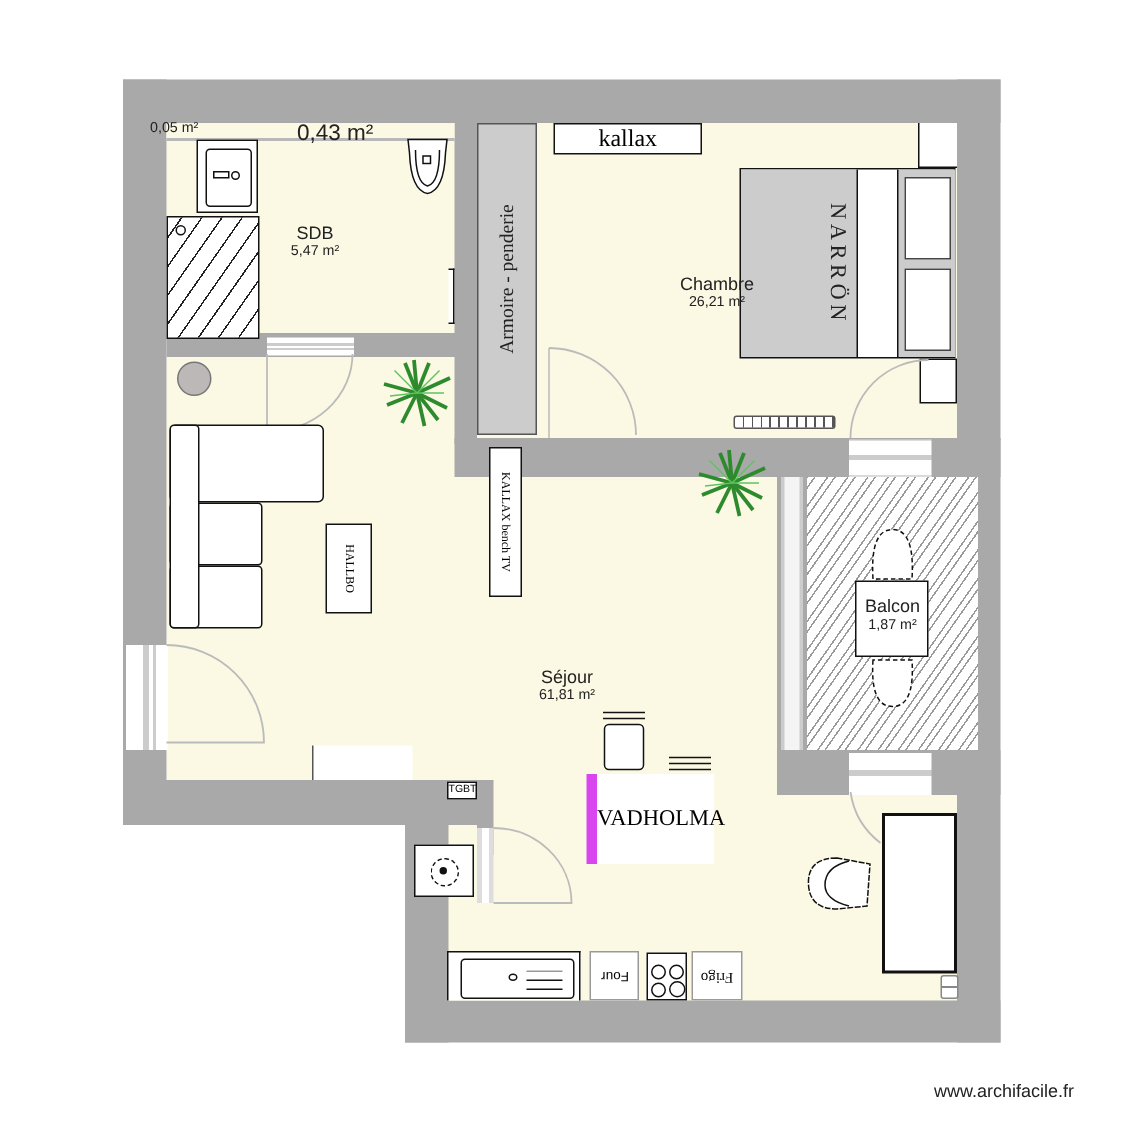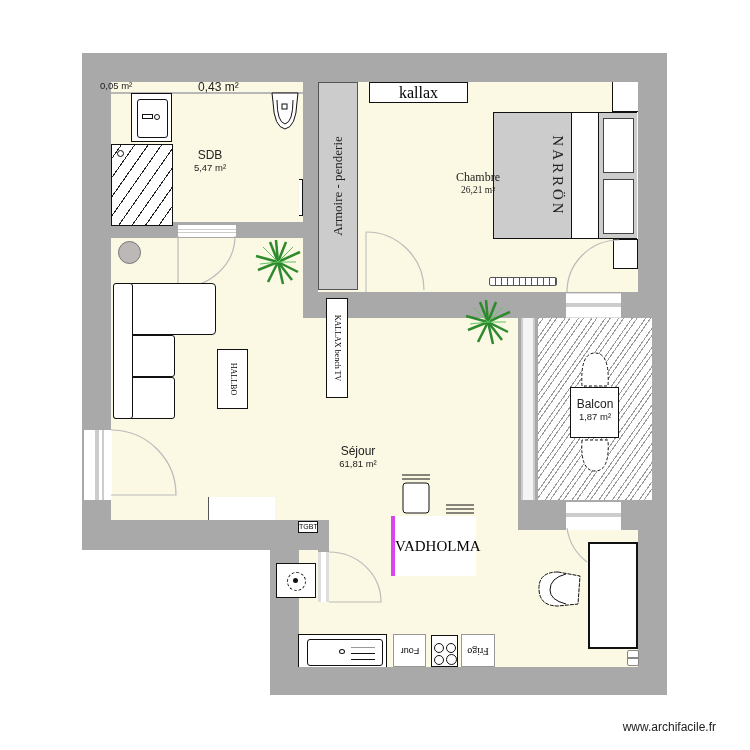--- a/index.html
+++ b/index.html
@@ -85,21 +85,21 @@
   <rect x="12" y="12" width="5" height="5" fill="none" stroke="#111"></rect>
 </svg>
 <div class="abs" style="left:299px;top:179px;width:3px;height:35px;border:1px solid #111;border-left:none;background:#fff;"></div>
 <div class="win" style="left:178px;top:225px;width:58px;height:12px;background:linear-gradient(#fff 0 30%,#ccc 30% 45%,#fff 45% 60%,#ccc 60% 70%,#fff 70%);"></div>
 
 <div class="lbl" style="left:185px;top:148px;width:50px;">
   <span class="n">SDB</span>
   <span class="a">5,47 m²</span>
 </div>
 <div class="lbl" style="left:100px;top:80px;font-size:9.5px;">0,05 m²</div>
-<div class="lbl" style="left:198px;top:80px;font-size:12px;">0,43 m²</div>
+<div class="lbl" style="left:198px;top:80px;font-size:15px;">0,43 m²</div>
 
 <div class="abs" style="left:318px;top:82px;width:40px;height:208px;background:#cccccc;border:1px solid #555;box-sizing:border-box;">
   <div class="serif" style="position:absolute;left:50%;top:50%;transform:translate(-50%,-50%) rotate(-90deg);font-size:13px;white-space:nowrap;color:#222;">Armoire - penderie</div>
 </div>
 <div class="furn serif" style="left:369px;top:82px;width:99px;height:21px;font-size:16px;text-align:center;line-height:19px;">kallax</div>
 
 <div class="abs" style="left:493px;top:112px;width:144px;height:127px;border:1px solid #111;box-sizing:border-box;background:#fff;">
   <div class="abs" style="left:0;top:0;width:77px;height:125px;background:#cccccc;border-right:1px solid #111;">
     <div class="serif" style="position:absolute;left:50%;top:50%;transform:translate(-20%,-50%) rotate(90deg);font-size:15px;letter-spacing:3px;white-space:nowrap;color:#222;">NARRÖN</div>
   </div>
@@ -113,21 +113,21 @@
 <div class="abs" style="left:489px;top:277px;width:68px;height:9px;border:1px solid #555;border-radius:2px;box-sizing:border-box;background:repeating-linear-gradient(90deg,#fff 0 5px,#555 5px 6px);"></div>
 
 <svg style="left:366px;top:232px;" width="60" height="62">
     <path d="M0,0 A58,58 0 0 1 58,58" fill="none" stroke="#bbb" stroke-width="1.2"></path>
     <line x1="0" y1="0" x2="0" y2="60" stroke="#bbb"></line>
   </svg>
 <svg style="left:567px;top:240px;" width="60" height="55">
     <path d="M0,52 A52,52 0 0 1 52,0" fill="none" stroke="#bbb" stroke-width="1.2"></path>
   </svg>
 
-<div class="lbl" style="left:443px;top:170px;width:70px;font-family:Liberation Serif, serif;">
+<div class="lbl" style="left:443px;top:182px;width:70px;">
   <span class="n">Chambre</span>
   <span class="a">26,21 m²</span>
 </div>
 
 <div class="abs" style="left:118px;top:241px;width:23px;height:23px;border-radius:50%;background:#bcb8b8;border:1px solid #777;box-sizing:border-box;"></div>
 <svg style="left:178px;top:236px;" width="60" height="54">
     <path d="M0,52 L0,0 M57,0 A57,52 0 0 1 0,52" fill="none" stroke="#bbb" stroke-width="1.2"></path>
   </svg>
 
 <div class="abs" style="left:113px;top:283px;">
@@ -183,36 +183,36 @@
       <path d="M0,0 L-18,2"></path>
     </g>
 </svg>
 
 <div class="win" style="left:84px;top:430px;width:28px;height:70px;background:linear-gradient(90deg,#fff 0 40%,#ccc 40% 55%,#fff 55% 65%,#ccc 65% 72%,#fff 72%);"></div>
 <svg style="left:111px;top:430px;" width="70" height="72">
     <path d="M0,0 A65,65 0 0 1 65,65 L0,65" fill="none" stroke="#bbb" stroke-width="1.2"></path>
   </svg>
 <div class="abs" style="left:208px;top:497px;width:66px;height:23px;background:#fff;border-left:1px solid #555;"></div>
 
-<div class="lbl" style="left:330px;top:444px;width:56px;">
+<div class="lbl" style="left:350px;top:444px;width:56px;">
   <span class="n">Séjour</span>
   <span class="a">61,81 m²</span>
 </div>
 
 <svg style="left:400px;top:472px;" width="32" height="42">
   <line x1="2" y1="3" x2="30" y2="3" stroke="#111"></line>
     <line x1="2" y1="7" x2="30" y2="7" stroke="#111"></line>
   <rect x="3" y="11" width="26" height="30" rx="3" fill="#fff" stroke="#111"></rect>
 </svg>
 <svg style="left:444px;top:502px;" width="32" height="16">
   <line x1="2" y1="3" x2="30" y2="3" stroke="#111"></line>
     <line x1="2" y1="7" x2="30" y2="7" stroke="#111"></line>
     <line x1="2" y1="11" x2="30" y2="11" stroke="#111"></line>
 </svg>
-<div class="furn serif" style="left:391px;top:516px;width:85px;height:60px;border:none;border-left:4px solid #d946ef;font-size:15px;text-align:center;line-height:60px;">VADHOLMA</div>
+<div class="furn serif" style="left:391px;top:516px;width:85px;height:60px;border:none;border-left:7px solid #d946ef;font-size:15px;text-align:center;line-height:60px;">VADHOLMA</div>
 
 <div class="furn" style="left:298px;top:521px;width:20px;height:12px;font-size:7px;text-align:center;line-height:10px;">TGBT</div>
 
 <div class="furn" style="left:276px;top:563px;width:40px;height:35px;">
   <div class="abs" style="left:10px;top:8px;width:17px;height:17px;border:1px dashed #111;border-radius:50%;"></div>
   <div class="abs" style="left:16px;top:14px;width:5px;height:5px;background:#111;border-radius:50%;"></div>
 </div>
 <div class="win" style="left:318px;top:552px;width:11px;height:50px;background:linear-gradient(90deg,#ddd 0 30%,#fff 30% 70%,#ddd 70%);"></div>
 <svg style="left:329px;top:552px;" width="55" height="52">
     <path d="M0,0 A52,50 0 0 1 52,50 L0,50" fill="none" stroke="#bbb" stroke-width="1.2"></path>

